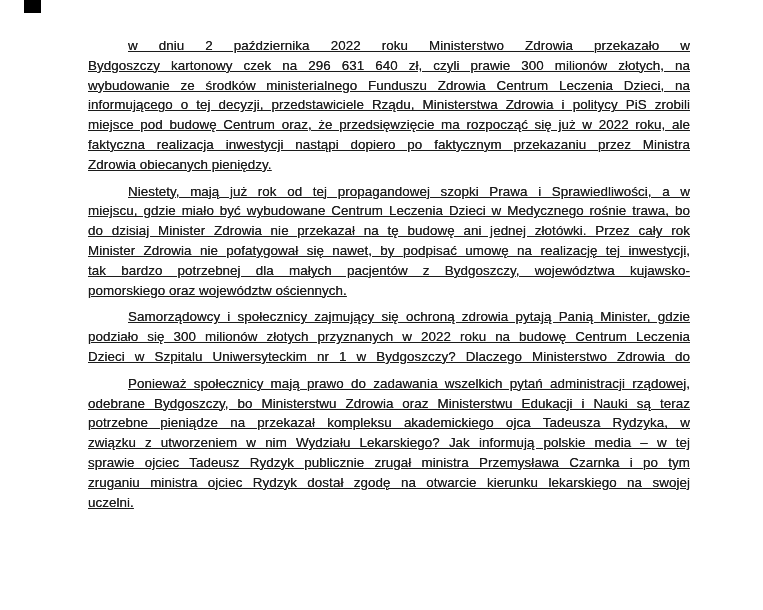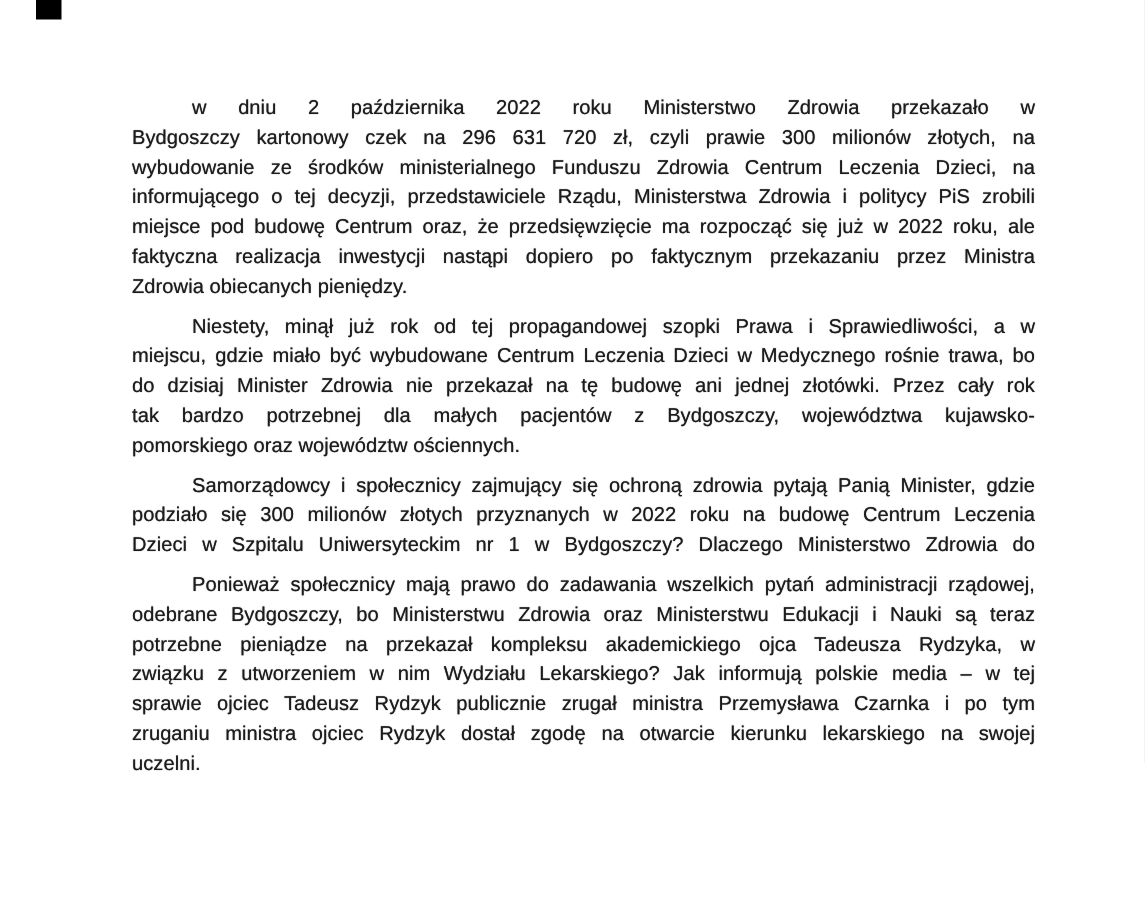--- a/index.html
+++ b/index.html
@@ -19,27 +19,28 @@
     position: absolute;
     left: 24px;
     top: 0;
     width: 17px;
     height: 13px;
     background: #000000;
   }
   .text-block {
     position: absolute;
     left: 88px;
-    top: 62px;
+    top: 36px;
     width: 602px;
     color: #1c1c1c;
     font-size: 13.4px;
     line-height: 19.8px;
     letter-spacing: 0.05px;
     text-shadow: 0 0 0.6px rgba(25,25,25,0.85);
+    text-decoration: underline;
   }
   .paragraph {
     margin: 0 0 7px 0;
   }
   .line {
     text-align: justify;
     text-align-last: justify;
     -moz-text-align-last: justify;
     min-height: 19.8px;
   }
@@ -52,31 +53,32 @@
   }
 </style>
 </head>
 <body>
 
 <div class="page">
   <div class="scan-artifact"></div>
   <div class="text-block">
       <div class="paragraph">
         <div class="line first-line">w dniu 2 października 2022 roku Ministerstwo Zdrowia przekazało w</div>
-        <div class="line">Bydgoszczy kartonowy czek na 296 631 720 zł, czyli prawie 300 milionów złotych, na</div>
+        <div class="line">Bydgoszczy kartonowy czek na 296 631 640 zł, czyli prawie 300 milionów złotych, na</div>
         <div class="line">wybudowanie ze środków ministerialnego Funduszu Zdrowia Centrum Leczenia Dzieci, na</div>
         <div class="line">informującego o tej decyzji, przedstawiciele Rządu, Ministerstwa Zdrowia i politycy PiS zrobili</div>
         <div class="line">miejsce pod budowę Centrum oraz, że przedsięwzięcie ma rozpocząć się już w 2022 roku, ale</div>
         <div class="line">faktyczna realizacja inwestycji nastąpi dopiero po faktycznym przekazaniu przez Ministra</div>
         <div class="line para-last">Zdrowia obiecanych pieniędzy.</div>
       </div>
       <div class="paragraph">
-        <div class="line first-line">Niestety, minął już rok od tej propagandowej szopki Prawa i Sprawiedliwości, a w</div>
+        <div class="line first-line">Niestety, mają już rok od tej propagandowej szopki Prawa i Sprawiedliwości, a w</div>
         <div class="line">miejscu, gdzie miało być wybudowane Centrum Leczenia Dzieci w Medycznego rośnie trawa, bo</div>
         <div class="line">do dzisiaj Minister Zdrowia nie przekazał na tę budowę ani jednej złotówki. Przez cały rok</div>
+        <div class="line">Minister Zdrowia nie pofatygował się nawet, by podpisać umowę na realizację tej inwestycji,</div>
         <div class="line">tak bardzo potrzebnej dla małych pacjentów z Bydgoszczy, województwa kujawsko-</div>
         <div class="line para-last">pomorskiego oraz województw ościennych.</div>
       </div>
       <div class="paragraph">
         <div class="line first-line">Samorządowcy i społecznicy zajmujący się ochroną zdrowia pytają Panią Minister, gdzie</div>
         <div class="line">podziało się 300 milionów złotych przyznanych w 2022 roku na budowę Centrum Leczenia</div>
         <div class="line">Dzieci w Szpitalu Uniwersyteckim nr 1 w Bydgoszczy? Dlaczego Ministerstwo Zdrowia do</div>
       </div>
       <div class="paragraph">
         <div class="line first-line">Ponieważ społecznicy mają prawo do zadawania wszelkich pytań administracji rządowej,</div>

